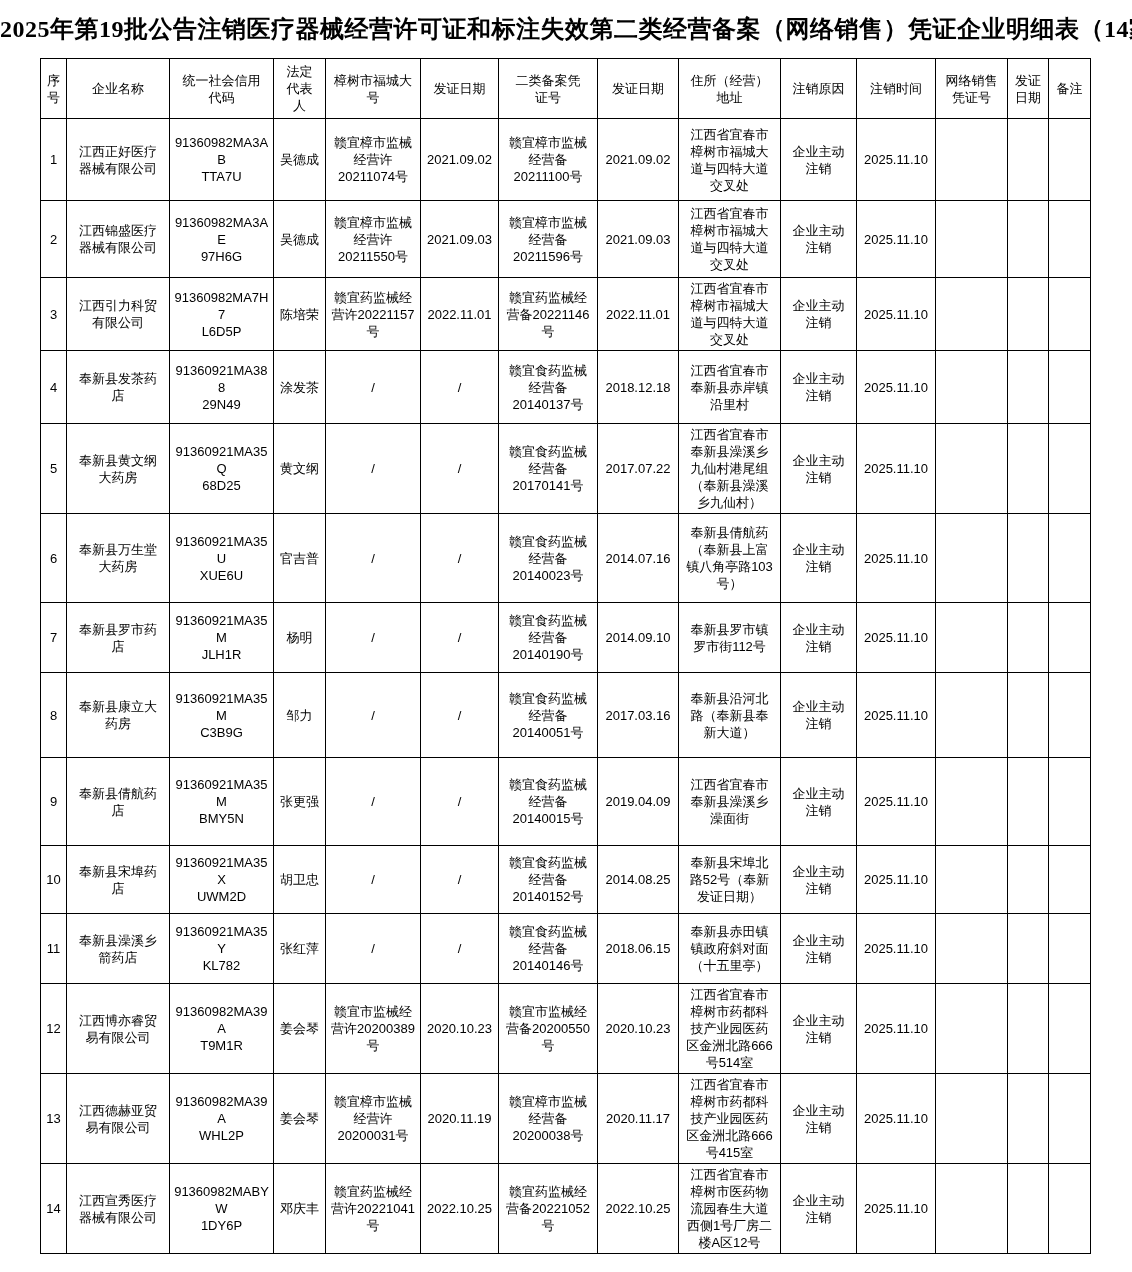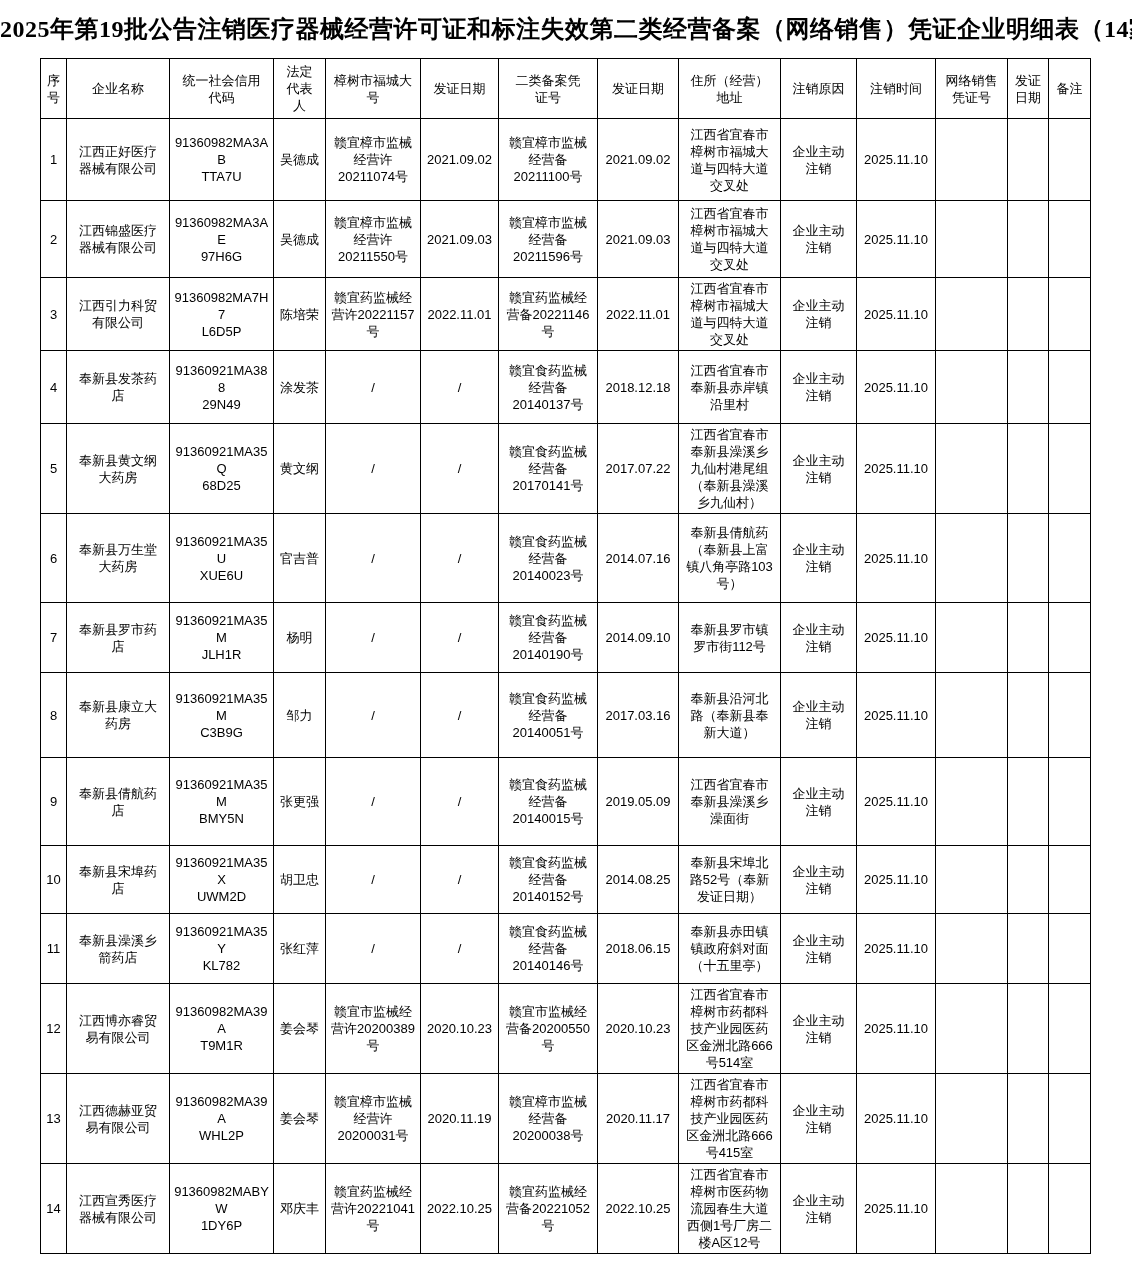--- a/index.html
+++ b/index.html
@@ -315,21 +315,21 @@
           <td>奉新县倩航药
 店</td>
           <td>91360921MA35M
 BMY5N</td>
           <td>张更强</td>
           <td>/</td>
           <td>/</td>
           <td>赣宜食药监械
 经营备
 20140015号</td>
-          <td>2019.05.09</td>
+          <td>2019.04.09</td>
           <td>江西省宜春市
 奉新县澡溪乡
 澡面街</td>
           <td>企业主动
 注销</td>
           <td>2025.11.10</td>
           <td></td>
           <td></td>
           <td></td>
         </tr>

